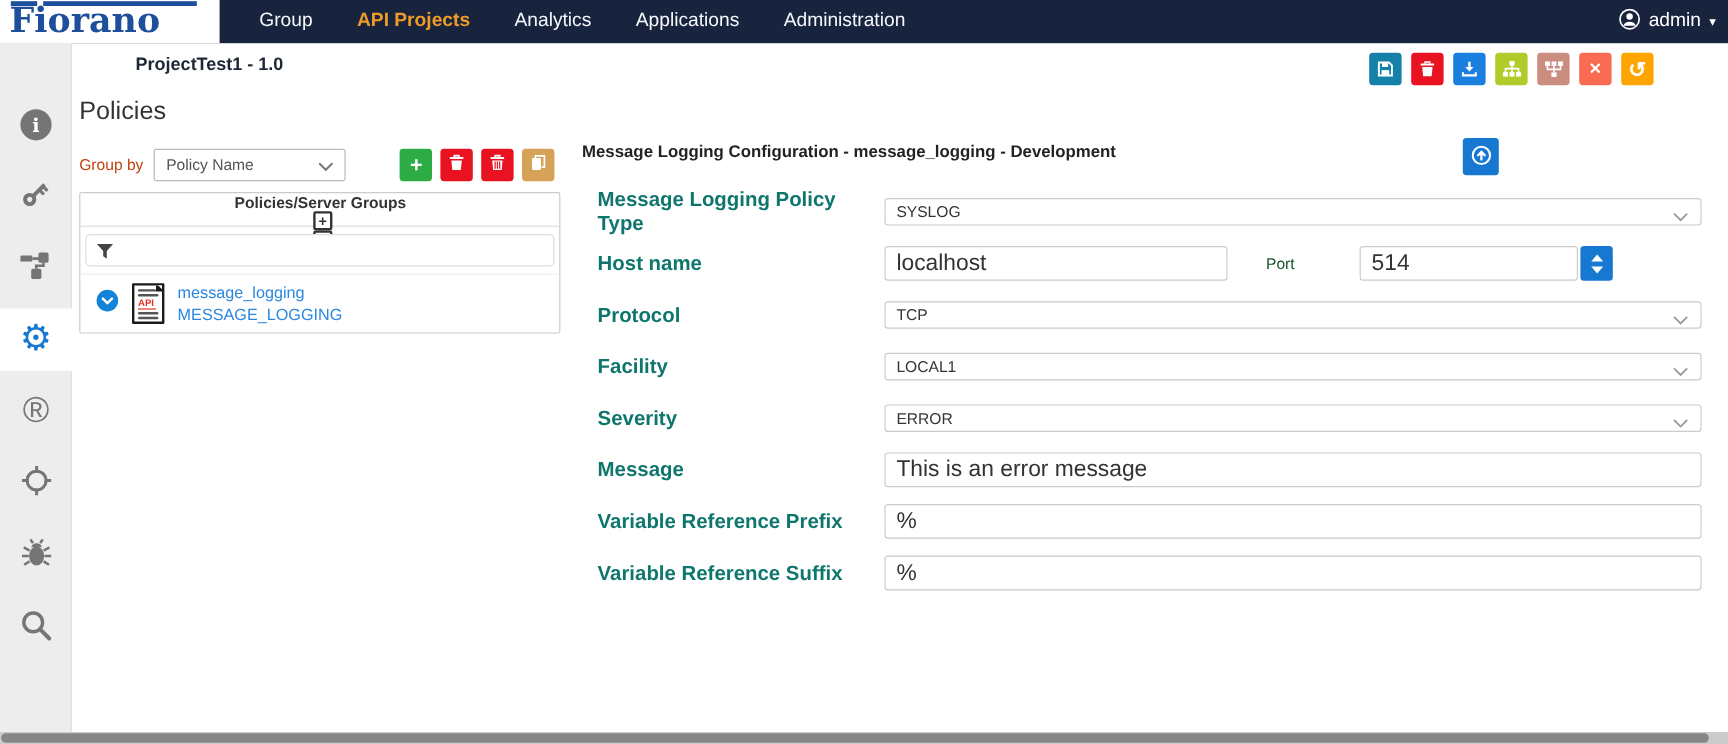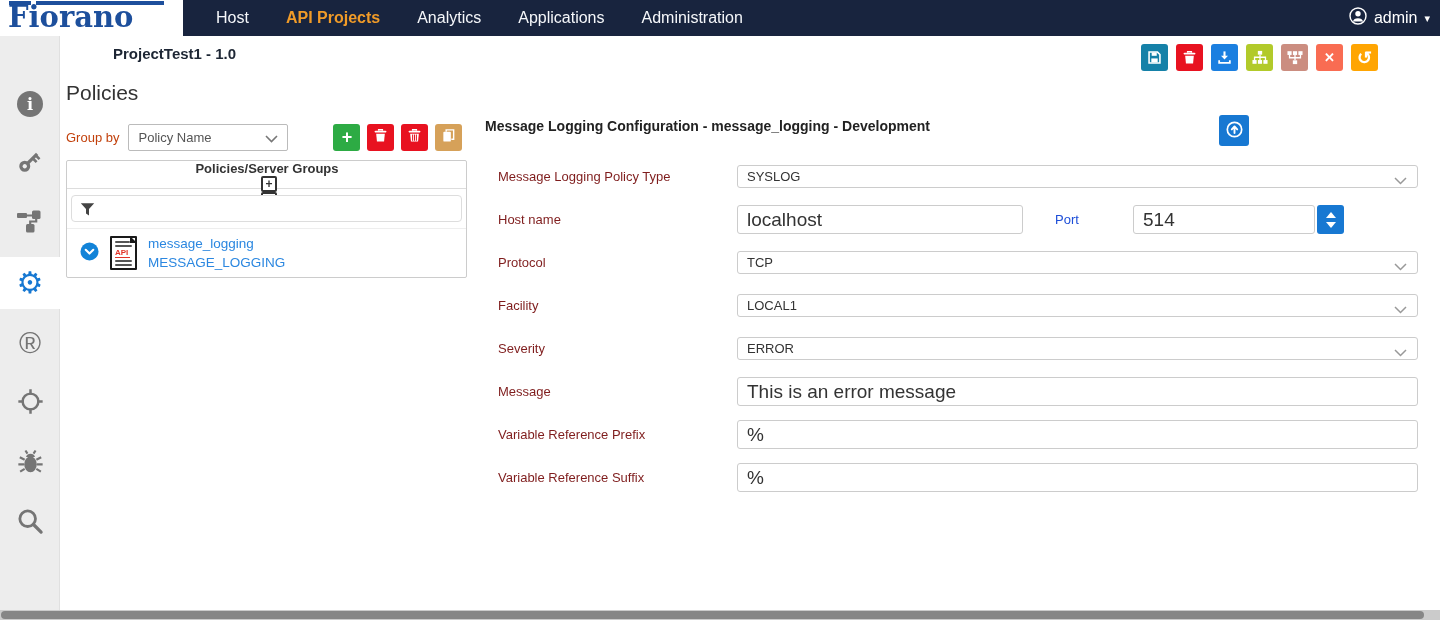--- a/index.html
+++ b/index.html
@@ -72,45 +72,45 @@
   .dev-row { height:25px; background:#a6c9e8; display:flex; align-items:center; padding-left:23px;
              font-size:13px; color:#333; cursor:pointer; }
 
   
   .config { position:absolute; left:485px; top:110px; width:933px; }
   .config-title { position:absolute; left:0; top:8px; font-size:14px; font-weight:bold; color:#222; }
   .add-btn { position:absolute; left:734px; top:5px; width:30px; height:31px; background:#1778d2; border:none; border-radius:3px;
              display:flex; align-items:center; justify-content:center; cursor:pointer; }
   .form { position:absolute; left:0; top:52px; width:933px; }
   .frow { display:flex; align-items:center; height:29px; margin-bottom:14px; }
-  .flabel { width:252px; padding-left:13px; font-size:13px; color:#7f1d1d; flex:none; }
+  .flabel { width:252px; padding-left:13px; font-size:17px; color:#0f766e; flex:none;font-weight:bold; }
   .fctrl { flex:1; display:flex; align-items:center; }
   .sel { position:relative; width:100%; height:23px; border:1px solid #ccc; border-radius:3px; background:#fff;
          display:flex; align-items:center; padding:0 26px 0 9px; font-size:13px; color:#333; cursor:pointer; }
   .sel svg { position:absolute; right:10px; top:11px; }
   .tin { width:100%; height:29px; border:1px solid #ccc; border-radius:3px; background:#fff;
          padding:0 9px; font-size:19px; color:#333; outline:none; }
   .host-input { width:286px; flex:none; }
-  .port-label { width:78px; margin-left:32px; font-size:13px; color:#1d4ed8; flex:none; }
+  .port-label { width:78px; margin-left:32px; font-size:13px; color:#14532d; flex:none; }
   .port-input { width:182px; flex:none; }
   .spinner { width:27px; height:29px; margin-left:2px; background:#1778d2; border:none; border-radius:3px;
              display:flex; flex-direction:column; align-items:center; justify-content:center; gap:4px; cursor:pointer; padding:0; }
   .tri-up   { width:0; height:0; border-left:5px solid transparent; border-right:5px solid transparent; border-bottom:6px solid #fff; }
   .tri-down { width:0; height:0; border-left:5px solid transparent; border-right:5px solid transparent; border-top:6px solid #fff; }
 
   
   .hscroll { position:absolute; left:0; bottom:0; width:1440px; height:10px; background:#cbcbcb; }
   .hthumb { position:absolute; left:1px; top:1px; width:1423px; height:8px; background:#868686; border-radius:4px; cursor:grab; }
 </style>
 </head>
 <body>
 
 <header class="topbar">
   <nav class="nav">
-    <span class="nav-item">Host</span>
+    <span class="nav-item">Group</span>
     <span class="nav-item active">API Projects</span>
     <span class="nav-item">Analytics</span>
     <span class="nav-item">Applications</span>
     <span class="nav-item">Administration</span>
   </nav>
   <div class="user-box">
     <span>
       <svg width="18" height="18" viewBox="0 0 18 18">
         <circle cx="9" cy="9" r="8" fill="none" stroke="#fff" stroke-width="1.4"></circle>
         <circle cx="9" cy="6.8" r="2.7" fill="#fff"></circle>

